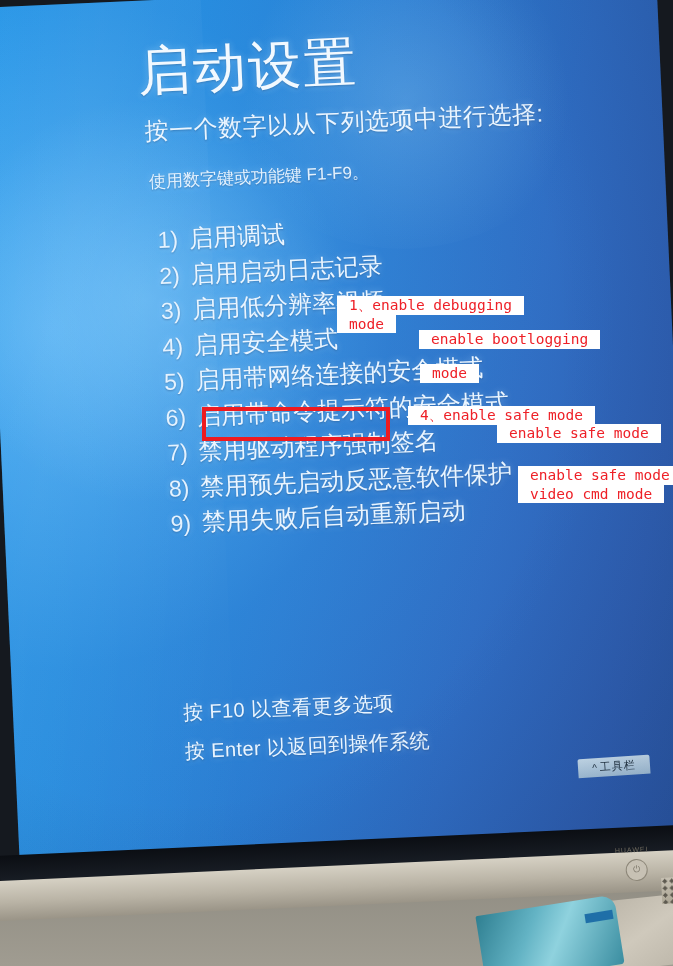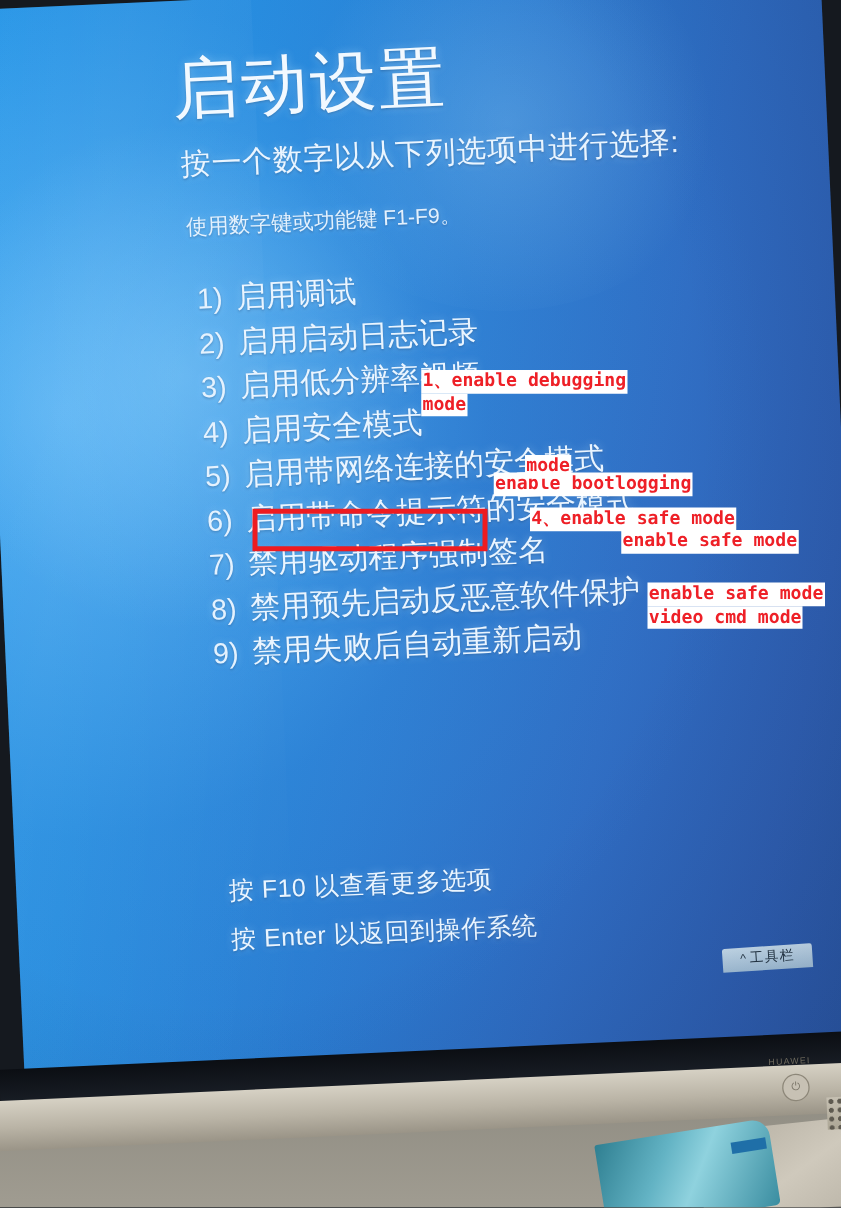--- a/index.html
+++ b/index.html
@@ -152,21 +152,21 @@
     transform:rotate(-1.2deg);
   }
   .toolbar-tab .chev{font-size:10px;margin-right:2px;}
 
   
   .annwrap{position:absolute;z-index:30;}
   .annwrap span{
     display:table;
     font-family:"DejaVu Sans Mono","Liberation Mono",monospace;
     font-size:14.5px;line-height:18.5px;
-    color:#ee2027;background:#fff;padding:0 1px;white-space:pre;font-weight:bold;
+    color:#ee2027;background:#fff;padding:0 12px;white-space:pre;
   }
 
   
   .sheen{
     position:absolute;left:-80px;top:0;width:300px;height:854px;
     background:linear-gradient(100deg, rgba(255,255,255,0) 0%, rgba(255,255,255,.05) 45%, rgba(255,255,255,0) 100%);
     pointer-events:none;
   }
 </style>
 </head>
@@ -255,29 +255,29 @@
     <div class="brand">HUAWEI</div>
     <div class="power-btn">⏻</div>
     <div class="speaker-grille"></div>
   </div>
 
   <div class="annwrap" style="left:337px;top:296px;">
     <span>1、enable debugging</span>
     <span>mode</span>
   </div>
 
-  <div class="annwrap" style="left:395px;top:330px;margin-top:48px;">
+  <div class="annwrap" style="left:419px;top:330px;">
     <span>enable bootlogging</span>
   </div>
 
   <div class="annwrap" style="left:420px;top:364px;">
     <span>mode</span>
   </div>
 
-  <div class="annwrap" style="left:424px;top:406px;">
+  <div class="annwrap" style="left:408px;top:406px;">
     <span>4、enable safe mode</span>
   </div>
 
   <div class="annwrap" style="left:497px;top:424px;">
     <span>enable safe mode</span>
   </div>
 
   <div class="annwrap" style="left:518px;top:466px;">
     <span>enable safe mode</span>
     <span>video cmd mode</span>

